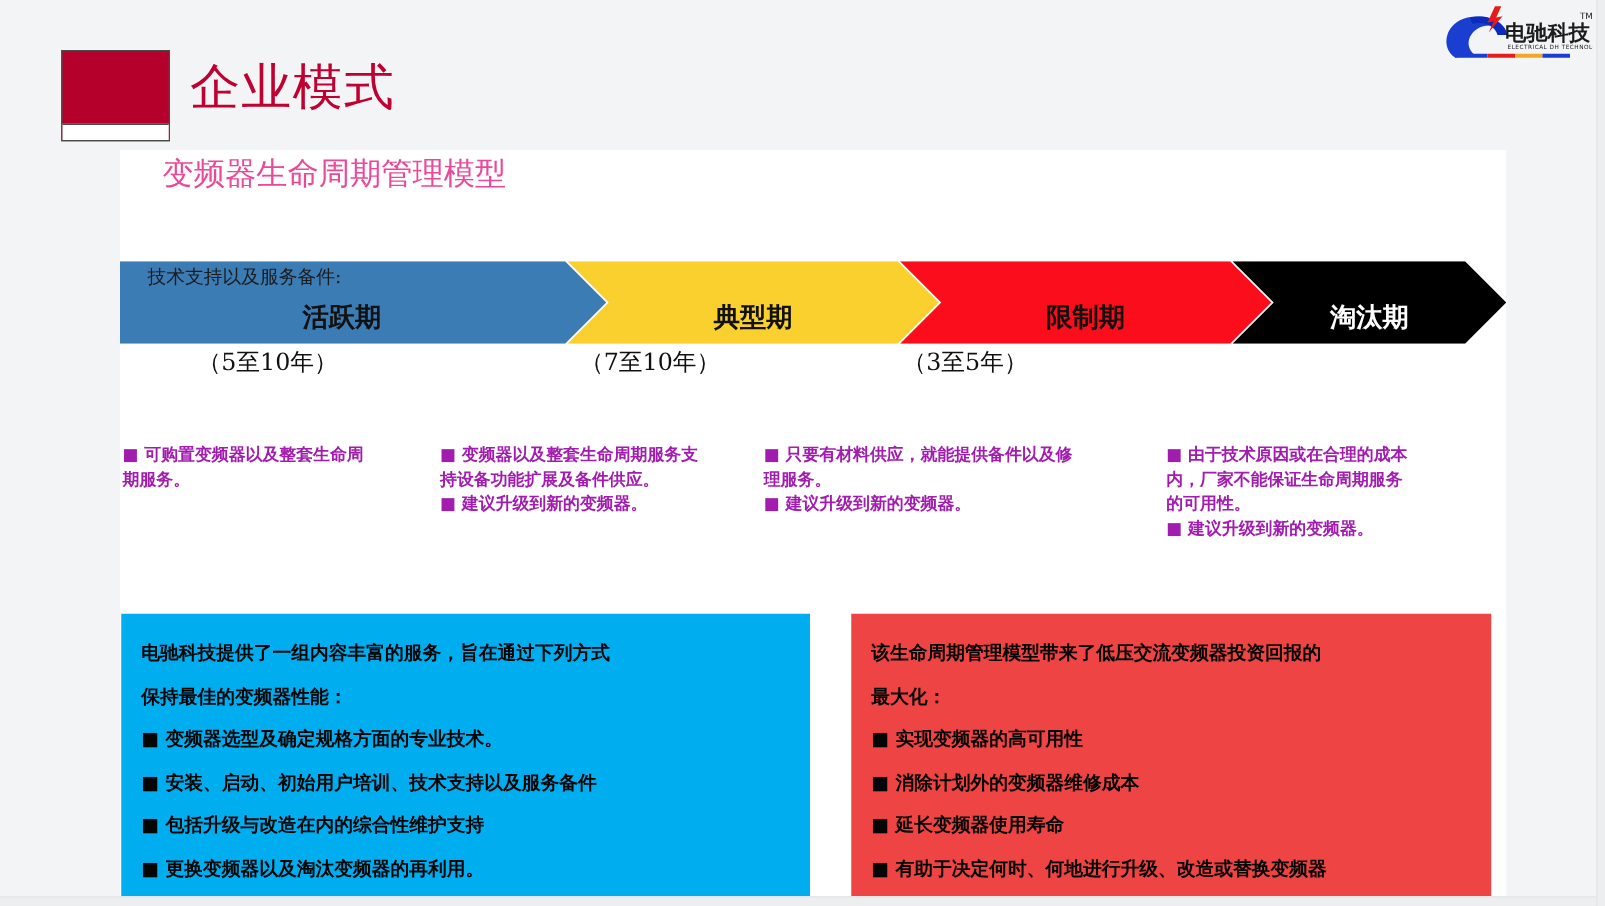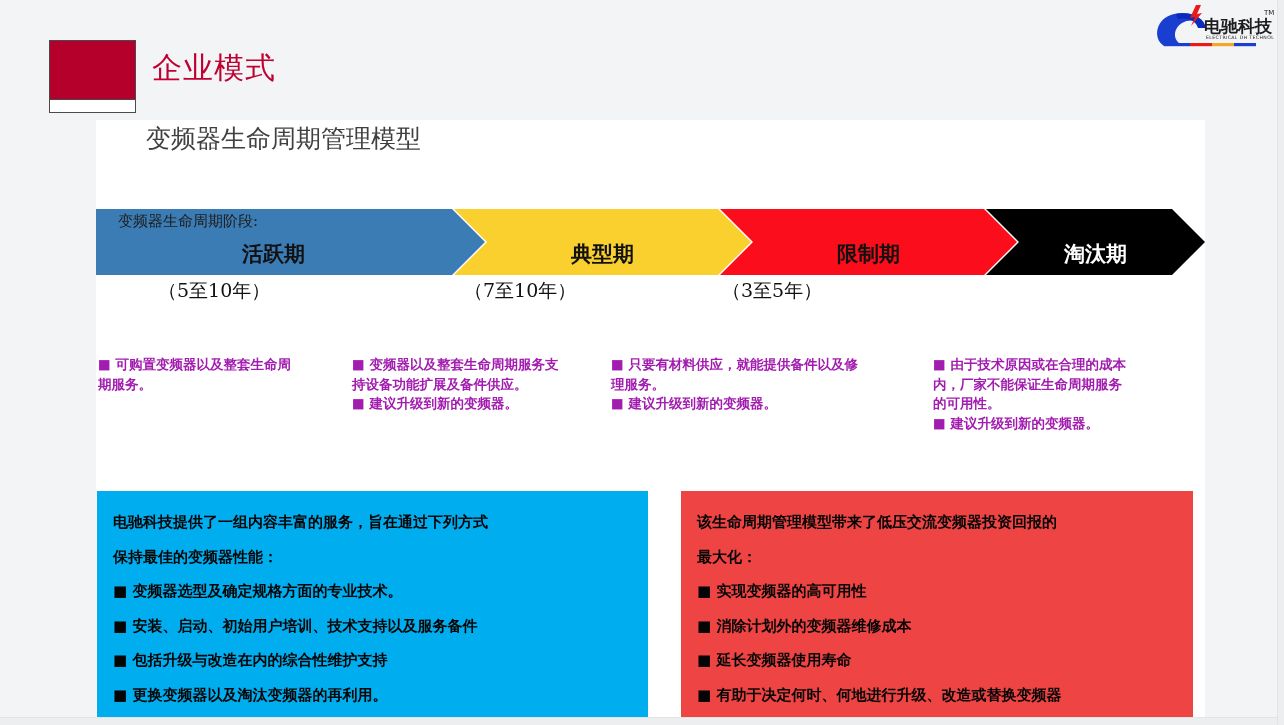--- a/index.html
+++ b/index.html
@@ -53,22 +53,22 @@
     position: absolute;
     left: 0; bottom: 0;
     width: 100%; height: 13px;
     background: #ffffff;
     border-top: 1px solid #4a4a4a;
     box-sizing: border-box;
   }
   .header-title {
     position: absolute;
     left: 152px; top: 44px;
-    font-family: Liberation Mono, monospace;
-    font-size: 30px;
+    font-family: Liberation Sans, sans-serif;
+    font-size: 40px;
     line-height: 52px;
     color: #c00030;
     letter-spacing: 1px;
     white-space: nowrap;
   }
 
   
   .logo {
     position: absolute;
     right: 10px; top: 2px;
@@ -79,25 +79,25 @@
   .content-panel {
     position: absolute;
     left: 96px; top: 120px;
     width: 1109px;
     height: 597px;
     background: #ffffff;
   }
 
   .section-heading {
     position: absolute;
-    left: 50px; top: 2px;
+    left: 34px; top: 2px;
     font-family: "DejaVu Serif", "Liberation Serif", serif;
     font-size: 25px;
     line-height: 34px;
-    color: #404040;
+    color: #ec4899;
     font-weight: normal;
     white-space: nowrap;
   }
 
   
   .chevron-band {
     position: absolute;
     left: 0px; top: 89px;
     width: 1109px;
     height: 66px;
@@ -221,21 +221,21 @@
   <div class="content-panel">
 
     <div class="section-heading">变频器生命周期管理模型</div>
 
     <div class="chevron-band">
 
       <div class="chev" style="left:0px; width:389px;">
         <svg class="chev-shape" viewBox="0 0 389 66" preserveAspectRatio="none" aria-hidden="true">
           <polygon points="0,0 356,0 389,33 356,66 0,66" fill="#3C7CB5"></polygon>
         </svg>
-        <div class="chev-stage-label">变频器生命周期阶段:</div>
+        <div class="chev-stage-label">技术支持以及服务备件:</div>
         <div class="chev-name" style="left:-34px;font-family:Liberation Serif, serif;">活跃期</div>
       </div>
 
       <div class="chev" style="left:358px; width:297px;">
         <svg class="chev-shape" viewBox="0 0 297 66" preserveAspectRatio="none" aria-hidden="true">
           <polygon points="0,0 264,0 297,33 264,66 0,66 33,33" fill="#FAD02E"></polygon>
         </svg>
         <div class="chev-name">典型期</div>
       </div>
 

